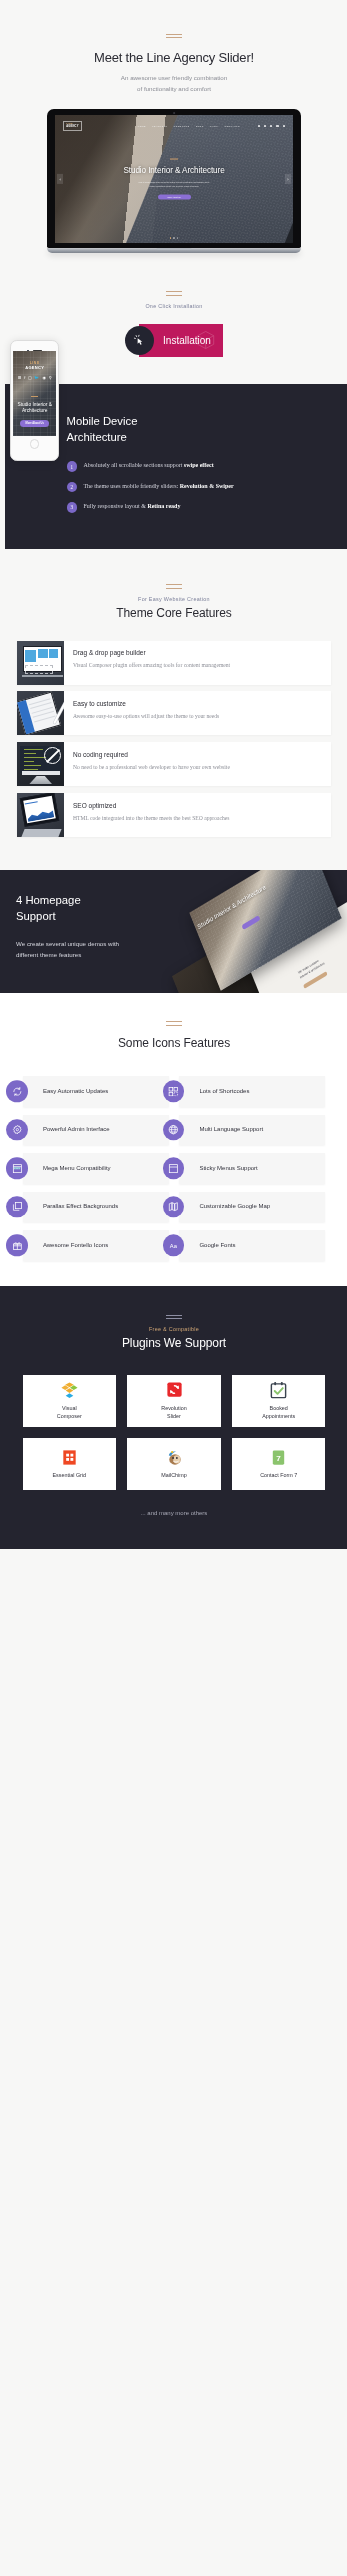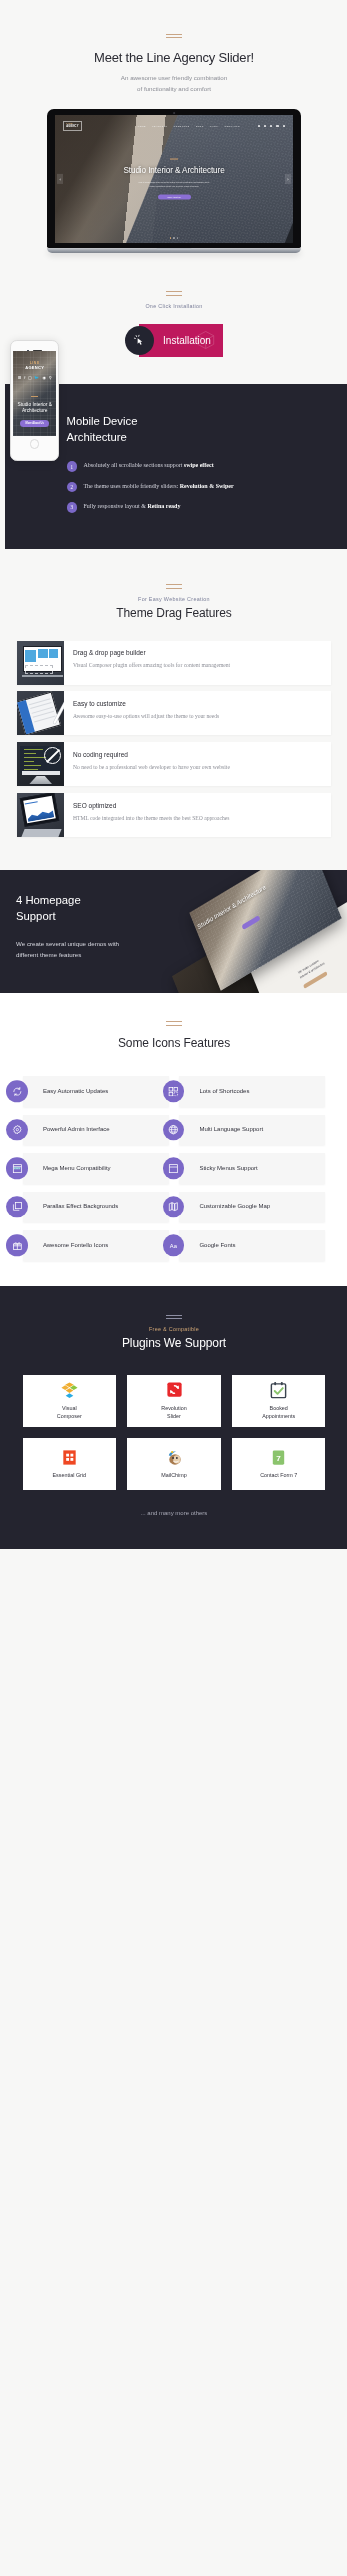--- a/index.html
+++ b/index.html
@@ -471,21 +471,21 @@
       </div>
     </div>
   </section>
 
   <section class="core">
     <div class="divider-lines">
         <i></i>
         <i></i>
       </div>
     <div class="eyebrow">For Easy Website Creation</div>
-    <h2 class="sec-title">Theme Drag Features</h2>
+    <h2 class="sec-title">Theme Core Features</h2>
 
     <div class="fcards">
       <div class="fcard">
         <div class="fthumb tb-vc">
           <span class="mon"></span>
             <span class="w1"></span>
             <span class="w2"></span>
             <span class="w3"></span>
           <span class="dash"></span>
             <span class="bs"></span>

